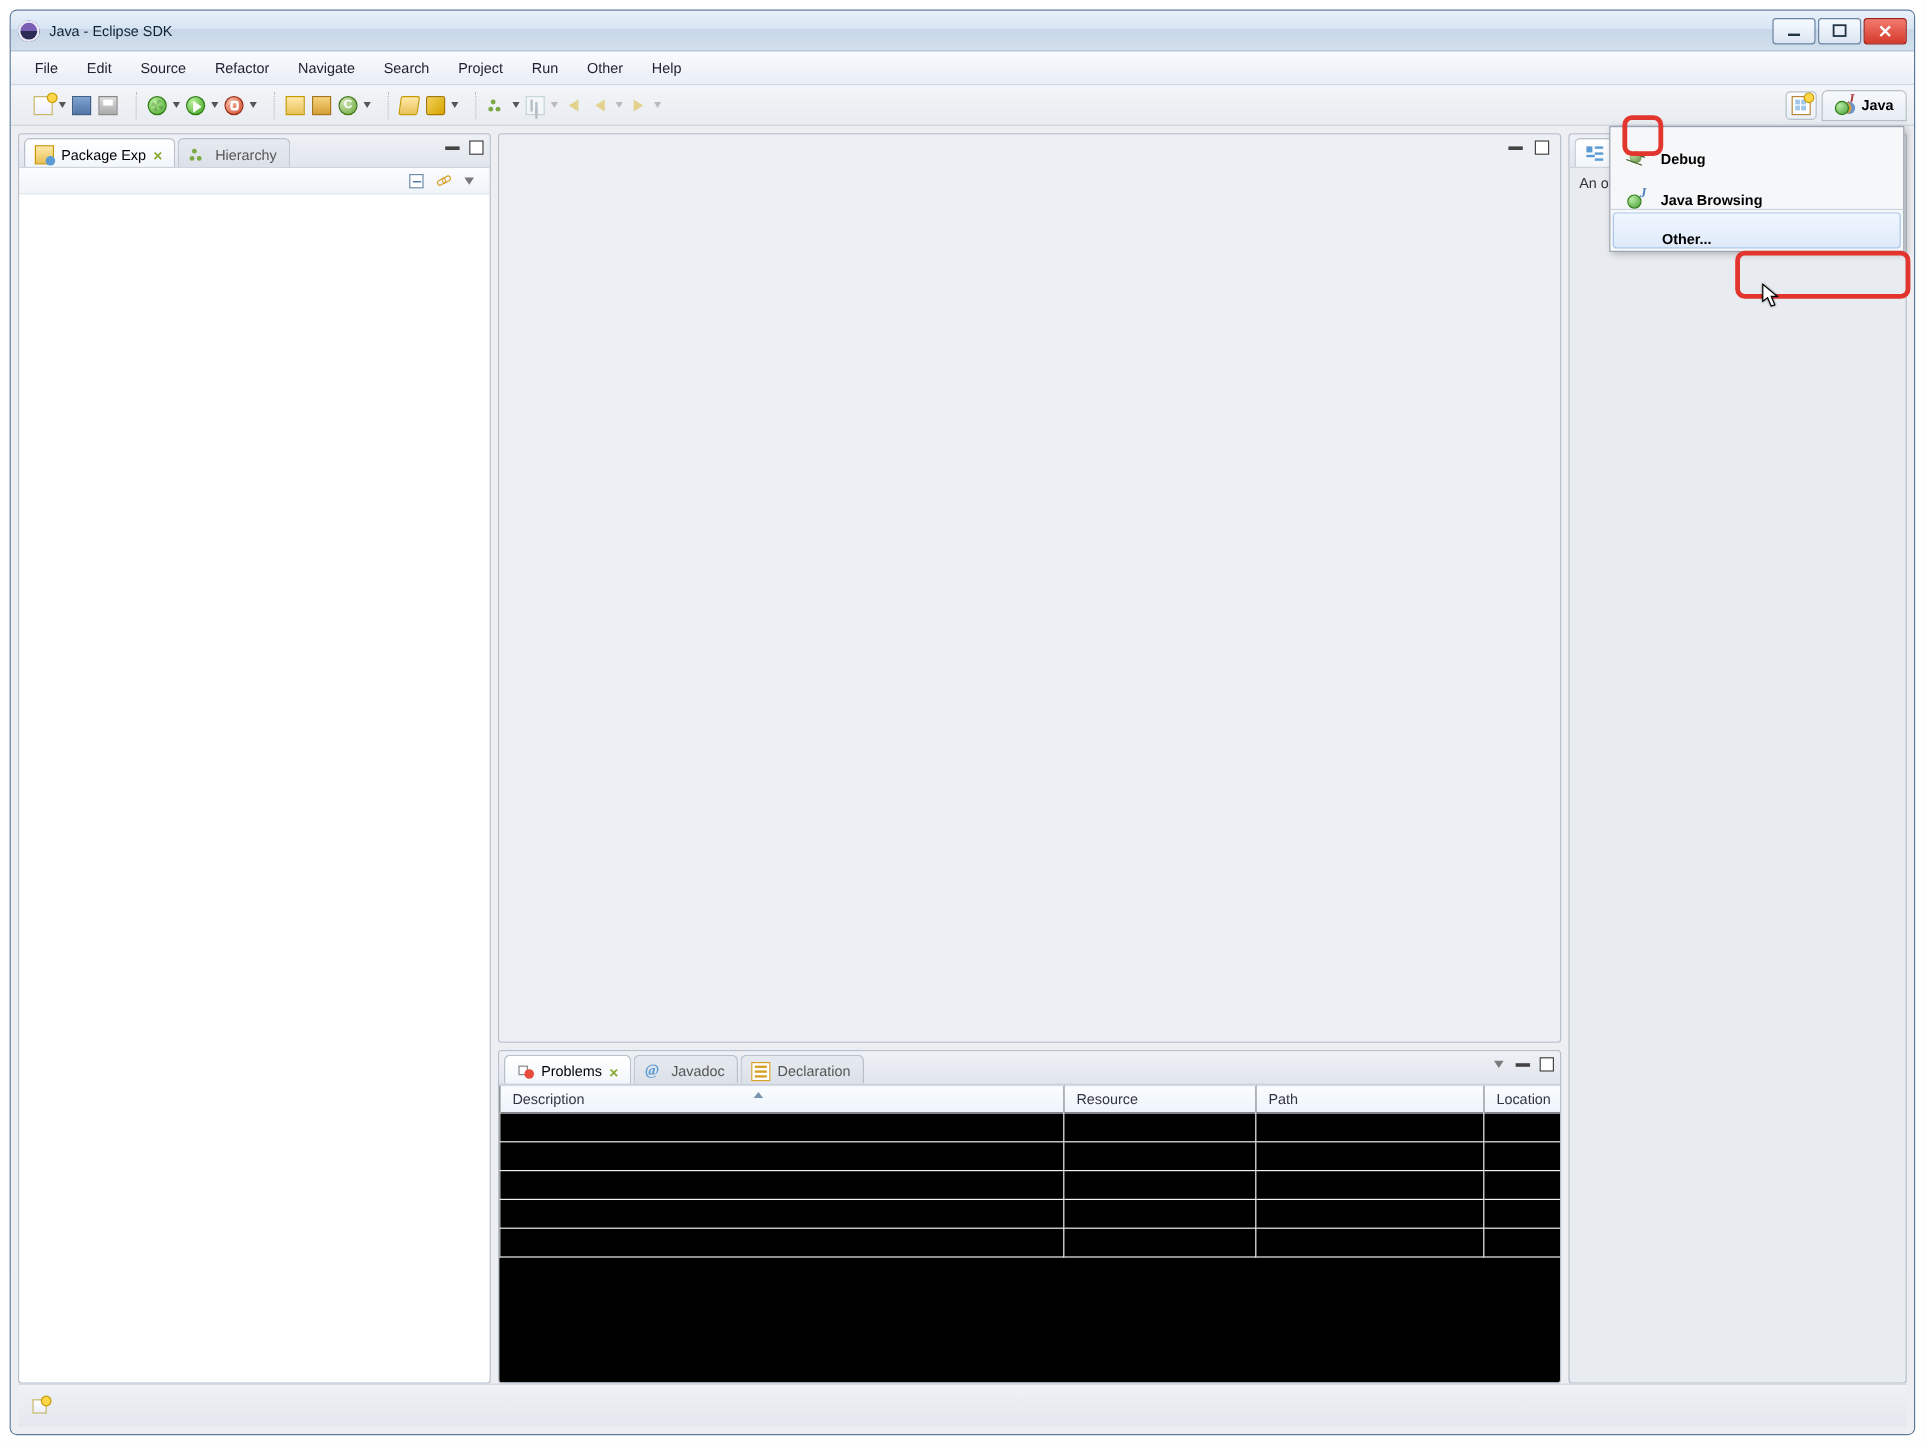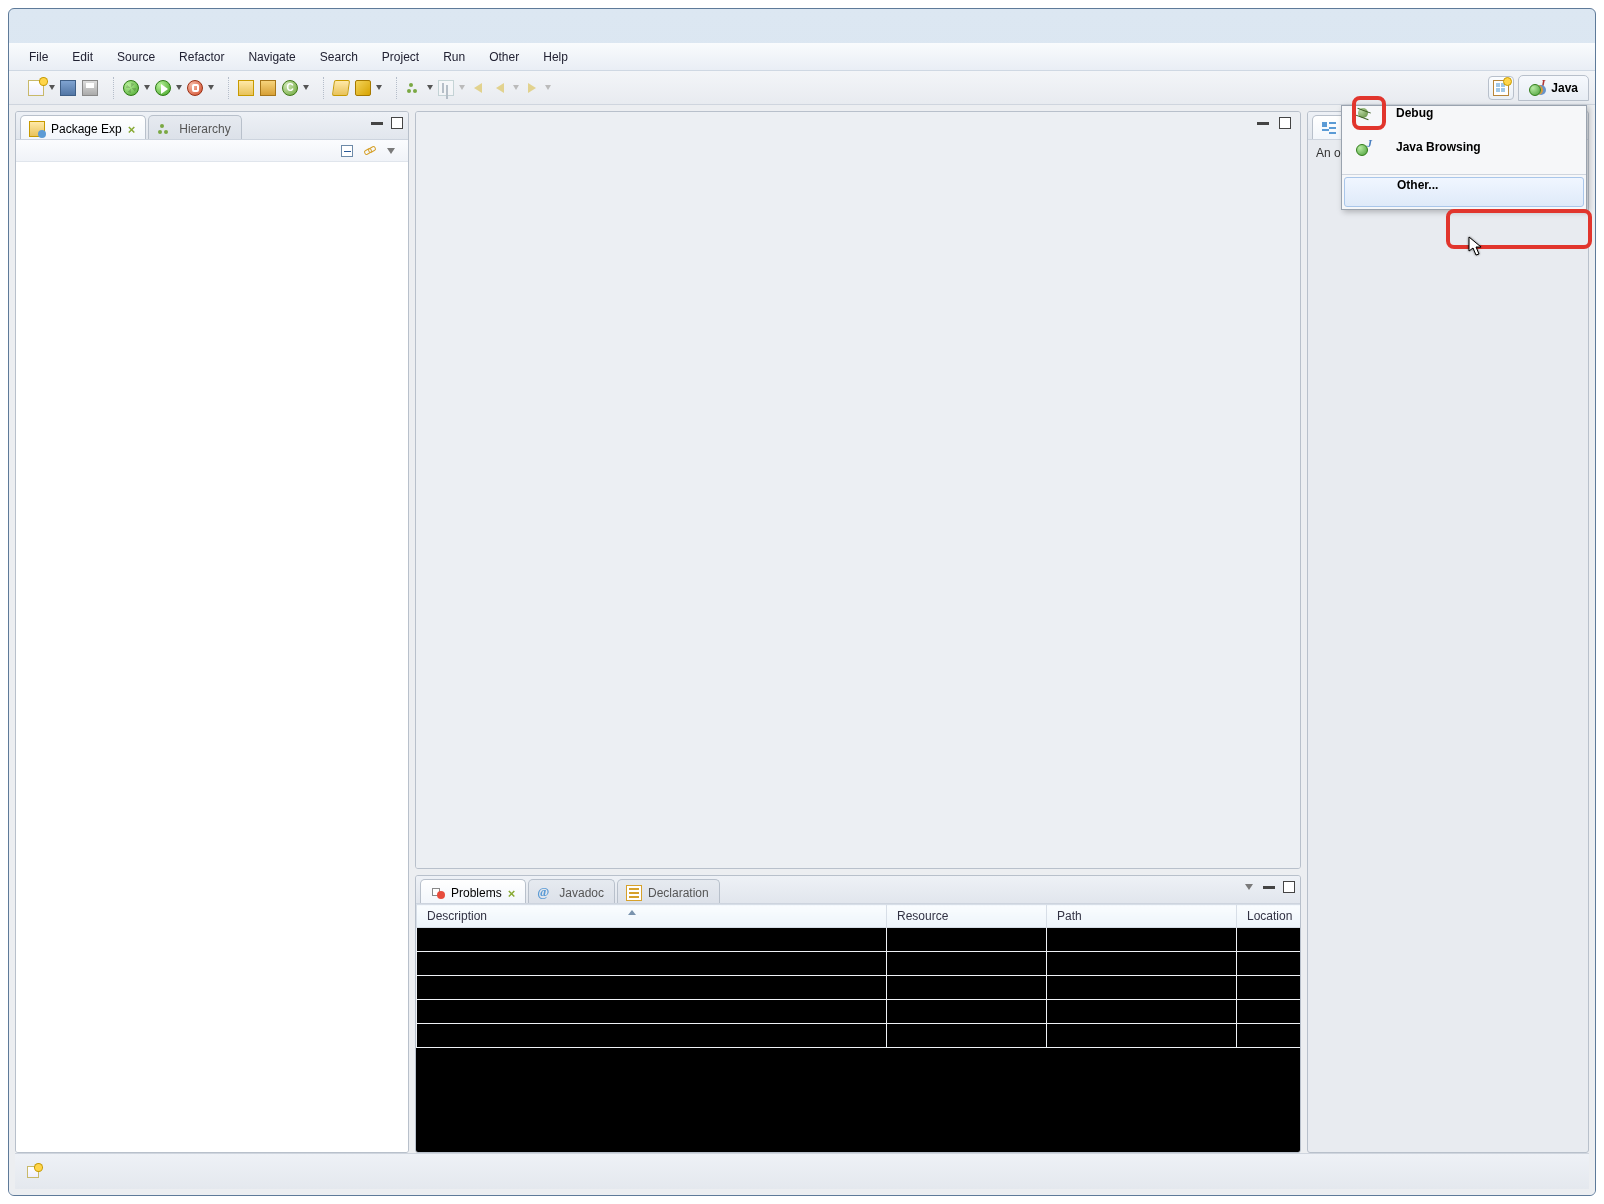--- a/index.html
+++ b/index.html
@@ -154,21 +154,21 @@
 .tbl-wrap { flex:1; overflow:hidden; background:#000000; }
 
 
 .persp-switch { position:absolute; right:6px; top:0; height:34px; display:flex; align-items:center; }
 .persp-tab { height:26px; padding:2px 10px; border:1px solid #b8c0cb; border-radius:5px 5px 0 0;
   background: linear-gradient(to bottom,#f6f9fd,#e7edf4); display:flex; align-items:center; gap:6px; margin-left:4px; }
 .persp-btn { width:26px;height:24px; border:1px solid #b8c0cb; border-radius:4px; background:linear-gradient(to bottom,#fbfdff,#e9eff6); display:flex;align-items:center;justify-content:center; }
 
 .dropdown { position:absolute; top:34px; right:2px; width:246px; background:#f6f7f9; border:1px solid #9aa3af;
   box-shadow: 2px 2px 6px rgba(0,0,0,0.25); z-index:80; }
-.dropdown .dditem { height:34px; display:flex; align-items:flex-start; gap:24px; padding:0 14px; cursor:default; }
+.dropdown .dditem { height:34px; display:flex; align-items:flex-end; gap:12px; padding:0 14px; cursor:default; }
 .dropdown .dditem.highlight { background: linear-gradient(to bottom,#f0f6ff,#dfeaf9); border:1px solid #a9c6ea; margin:2px; border-radius:3px; height:30px; padding:0 12px; }
 .dropdown hr { border:none; border-top:1px solid #cfd5de; margin:0; }
 
 
 .redbox { position:absolute; border:4px solid #e1352d; border-radius:8px; z-index:90; pointer-events:none; }
 .redbox.r1 { top:92px; right:214px; width:34px; height:34px; }
 .redbox.r2 { top:205px; right:8px; width:146px; height:40px; }
 
 
 .cursor { position:absolute; width:16px; height:20px; z-index:95; }
@@ -176,20 +176,41 @@
 
 .dim { color:#999; }
 
 </style>
 </head>
 <body>
 
 <div class="anno-outer">
 <div class="window">
 
+  <div class="titlebar">
+    <span class="eclipse-icon"></span>
+    <span class="title">Java - Eclipse SDK</span>
+    <div class="winbtns">
+      <div class="winbtn">
+            <svg viewBox="0 0 14 12">
+              <rect x="2" y="8" width="10" height="2" fill="#234"></rect>
+            </svg>
+          </div>
+      <div class="winbtn">
+            <svg viewBox="0 0 14 12">
+              <rect x="2" y="1" width="10" height="9" fill="none" stroke="#234" stroke-width="1.5"></rect>
+            </svg>
+          </div>
+      <div class="winbtn close">
+            <svg viewBox="0 0 14 12">
+              <path d="M3 2 L11 10 M11 2 L3 10" stroke="#fff" stroke-width="2"></path>
+            </svg>
+          </div>
+    </div>
+  </div>
 
   <div class="workspace">
 
     <div class="menubar">
       <span class="mitem">File</span>
       <span class="mitem">Edit</span>
       <span class="mitem">Source</span>
       <span class="mitem">Refactor</span>
       <span class="mitem">Navigate</span>
       <span class="mitem">Search</span>

